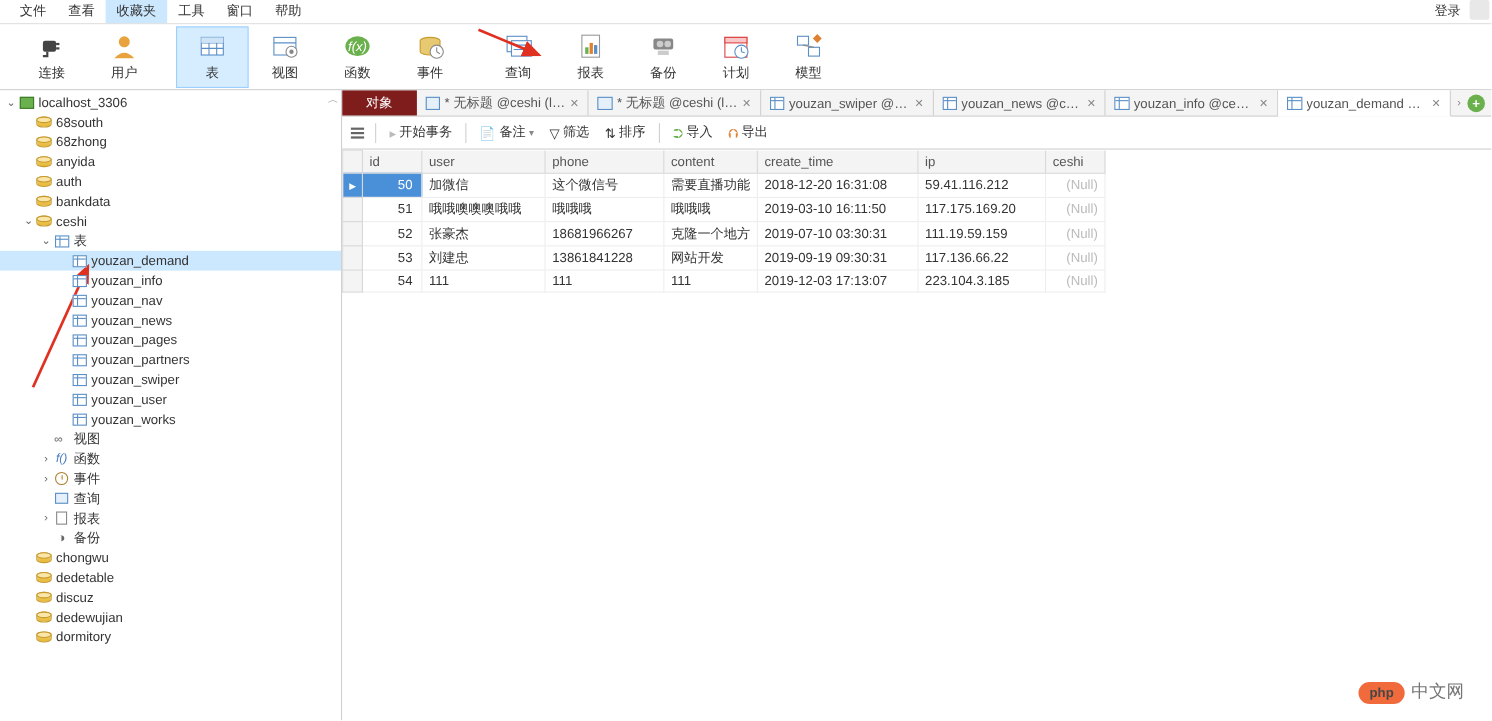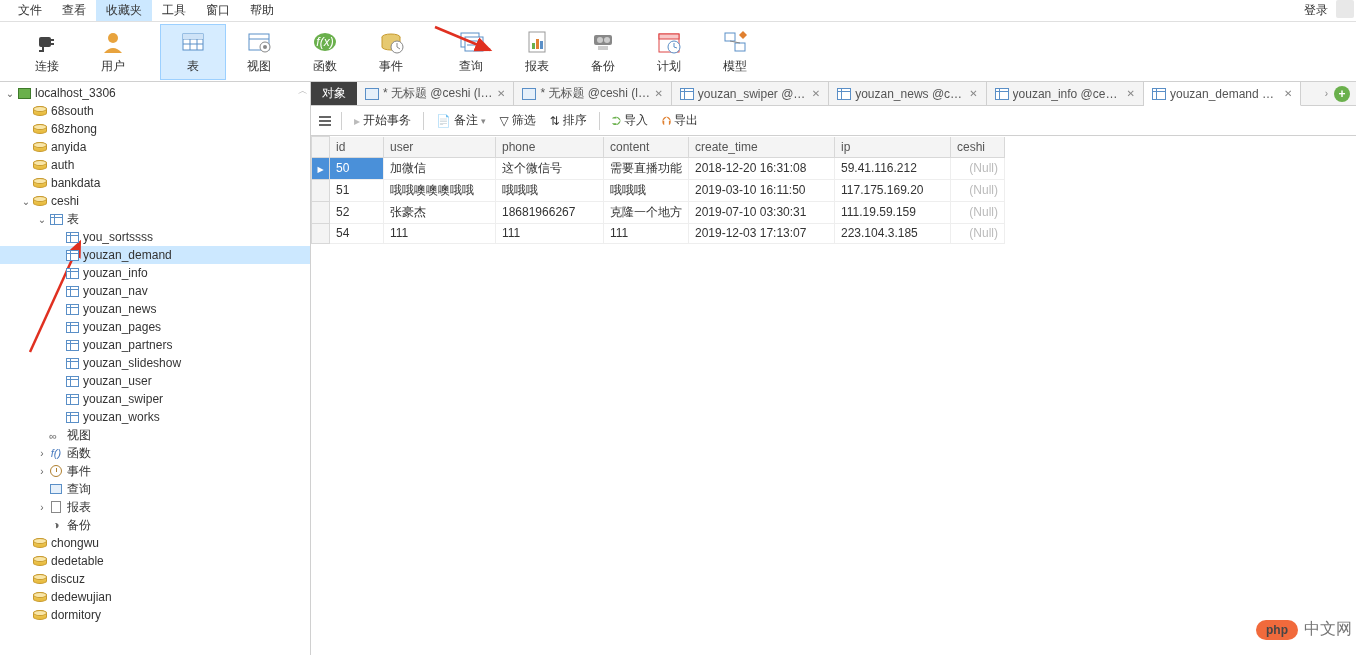--- a/index.html
+++ b/index.html
@@ -33,21 +33,21 @@
 .vw-ic{width:14px;height:10px;font-size:11px;font-style:italic;color:#888;font-weight:bold}
 .fn-ic{font-size:11px;font-style:italic;color:#4a7cbf}
 .evt-ic{width:12px;height:12px;border:1px solid #b08030;border-radius:50%;position:relative}
 .evt-ic::after{content:"";position:absolute;top:2px;left:5px;width:1px;height:4px;background:#b08030}
 .qry-ic{width:12px;height:10px;border:1px solid #5a8fc7;background:#e6f0fa}
 .rpt-ic{width:10px;height:12px;border:1px solid #888;background:#fff}
 .bkp-ic{font-size:12px;color:#666}
 .red-arrow{position:absolute;left:25px;top:145px;pointer-events:none}
 .main{flex:1;display:flex;flex-direction:column;overflow:hidden}
 .tabbar{height:24px;background:#f4f4f4;border-bottom:1px solid #d0d0d0;display:flex;align-items:stretch}
-.tabbar .obj-tab{width:46px;background:#404040;color:#fff;display:flex;align-items:center;justify-content:center;font-size:12px}
+.tabbar .obj-tab{width:68px;background:#7f1d1d;color:#fff;display:flex;align-items:center;justify-content:center;font-size:12px}
 .tabbar .tab{display:flex;align-items:center;padding:0 8px;border-right:1px solid #d0d0d0;gap:4px;cursor:pointer;min-width:0}
 .tabbar .tab .tic{width:14px;height:12px}
 .tabbar .tab.active{background:#fff;border-bottom:1px solid #fff;margin-bottom:-1px}
 .tabbar .tab .lbl{white-space:nowrap;overflow:hidden;text-overflow:ellipsis;max-width:110px;color:#555}
 .tabbar .tab .x{color:#888;font-size:10px}
 .tabbar .endcap{margin-left:auto;display:flex;align-items:center;padding:0 6px;gap:6px}
 .tabbar .plus{width:16px;height:16px;border-radius:50%;background:#6ab04c;color:#fff;display:flex;align-items:center;justify-content:center;font-size:12px;font-weight:bold}
 .tabbar .chev{color:#888;font-size:10px}
 .sub-toolbar{height:30px;border-bottom:1px solid #d0d0d0;display:flex;align-items:center;padding:0 4px;gap:2px}
 .sub-toolbar .btn{display:flex;align-items:center;gap:3px;padding:3px 6px;cursor:pointer;color:#555}
@@ -55,24 +55,24 @@
 .sub-toolbar .sep{width:1px;height:18px;background:#d0d0d0;margin:0 4px}
 .sub-toolbar .hamb{width:20px;display:flex;flex-direction:column;gap:2px;padding:4px}
 .sub-toolbar .hamb span{height:2px;background:#666}
 .grid{flex:1;overflow:auto;position:relative}
 .grid table{border-collapse:collapse;width:auto}
 .grid th{background:#f4f4f4;border:1px solid #d8d8d8;border-top:none;text-align:left;padding:3px 6px;font-weight:normal;color:#555;height:20px}
 .grid td{border:1px solid #eee;padding:2px 6px;height:20px;white-space:nowrap}
 .grid .rowhead{width:18px;background:#f4f4f4;border:1px solid #d8d8d8;text-align:center;padding:0}
 .grid tr.current .rowhead{background:#4a90d9}
 .grid tr.current .rowhead::after{content:"▶";color:#fff;font-size:8px}
-.grid td.id{text-align:left;padding-right:8px}
+.grid td.id{text-align:right;padding-right:8px}
 .grid tr.current td.id{background:#4a90d9;color:#fff}
 .grid .null{color:#bbb;font-style:normal;text-align:right}
-.watermark{position:absolute;right:4px;bottom:15px;opacity:0.9}
+.watermark{position:absolute;right:25px;bottom:15px;opacity:0.9}
 .watermark .badge{display:inline-flex;align-items:center;background:#f05a28;color:#fff;border-radius:14px;padding:3px 10px;font-size:14px;font-weight:bold;gap:4px}
 .watermark .txt{font-size:16px;color:#666;margin-left:6px}
 .avatar{position:absolute;top:0;right:2px;width:18px;height:18px;background:#e8e8e8;border-radius:2px}
 </style>
 </head>
 <body>
 
 <div class="menubar">
     <div class="item">文件</div>
     <div class="item">查看</div>
@@ -284,28 +284,20 @@
           <span>ceshi</span>
         </div>
         <div class="row">
           <span class="spacer" style="width:32px"></span>
           <span class="twisty">⌄</span>
           <span class="ic">
             <span class="tbl-ic"></span>
           </span>
           <span>表</span>
         </div>
-        <div class="row">
-          <span class="spacer" style="width:48px"></span>
-          <span class="twisty"></span>
-          <span class="ic">
-            <span class="tbl-ic"></span>
-          </span>
-          <span>you_sortssss</span>
-        </div>
         <div class="row selected">
           <span class="spacer" style="width:48px"></span>
           <span class="twisty"></span>
           <span class="ic">
             <span class="tbl-ic"></span>
           </span>
           <span>youzan_demand</span>
         </div>
         <div class="row">
           <span class="spacer" style="width:48px"></span>
@@ -346,37 +338,29 @@
             <span class="tbl-ic"></span>
           </span>
           <span>youzan_partners</span>
         </div>
         <div class="row">
           <span class="spacer" style="width:48px"></span>
           <span class="twisty"></span>
           <span class="ic">
             <span class="tbl-ic"></span>
           </span>
-          <span>youzan_slideshow</span>
+          <span>youzan_swiper</span>
         </div>
         <div class="row">
           <span class="spacer" style="width:48px"></span>
           <span class="twisty"></span>
           <span class="ic">
             <span class="tbl-ic"></span>
           </span>
           <span>youzan_user</span>
-        </div>
-        <div class="row">
-          <span class="spacer" style="width:48px"></span>
-          <span class="twisty"></span>
-          <span class="ic">
-            <span class="tbl-ic"></span>
-          </span>
-          <span>youzan_swiper</span>
         </div>
         <div class="row">
           <span class="spacer" style="width:48px"></span>
           <span class="twisty"></span>
           <span class="ic">
             <span class="tbl-ic"></span>
           </span>
           <span>youzan_works</span>
         </div>
         <div class="row">
@@ -581,20 +565,30 @@
               <td class="id">52</td>
               <td>张豪杰</td>
               <td>18681966267</td>
               <td>克隆一个地方</td>
               <td>2019-07-10 03:30:31</td>
               <td>111.19.59.159</td>
               <td class="null">(Null)</td>
             </tr>
             <tr class="">
               <td class="rowhead"></td>
+              <td class="id">53</td>
+              <td>刘建忠</td>
+              <td>13861841228</td>
+              <td>网站开发</td>
+              <td>2019-09-19 09:30:31</td>
+              <td>117.136.66.22</td>
+              <td class="null">(Null)</td>
+            </tr>
+            <tr class="">
+              <td class="rowhead"></td>
               <td class="id">54</td>
               <td>111</td>
               <td>111</td>
               <td>111</td>
               <td>2019-12-03 17:13:07</td>
               <td>223.104.3.185</td>
               <td class="null">(Null)</td>
             </tr>
           </tbody>
         </table>

